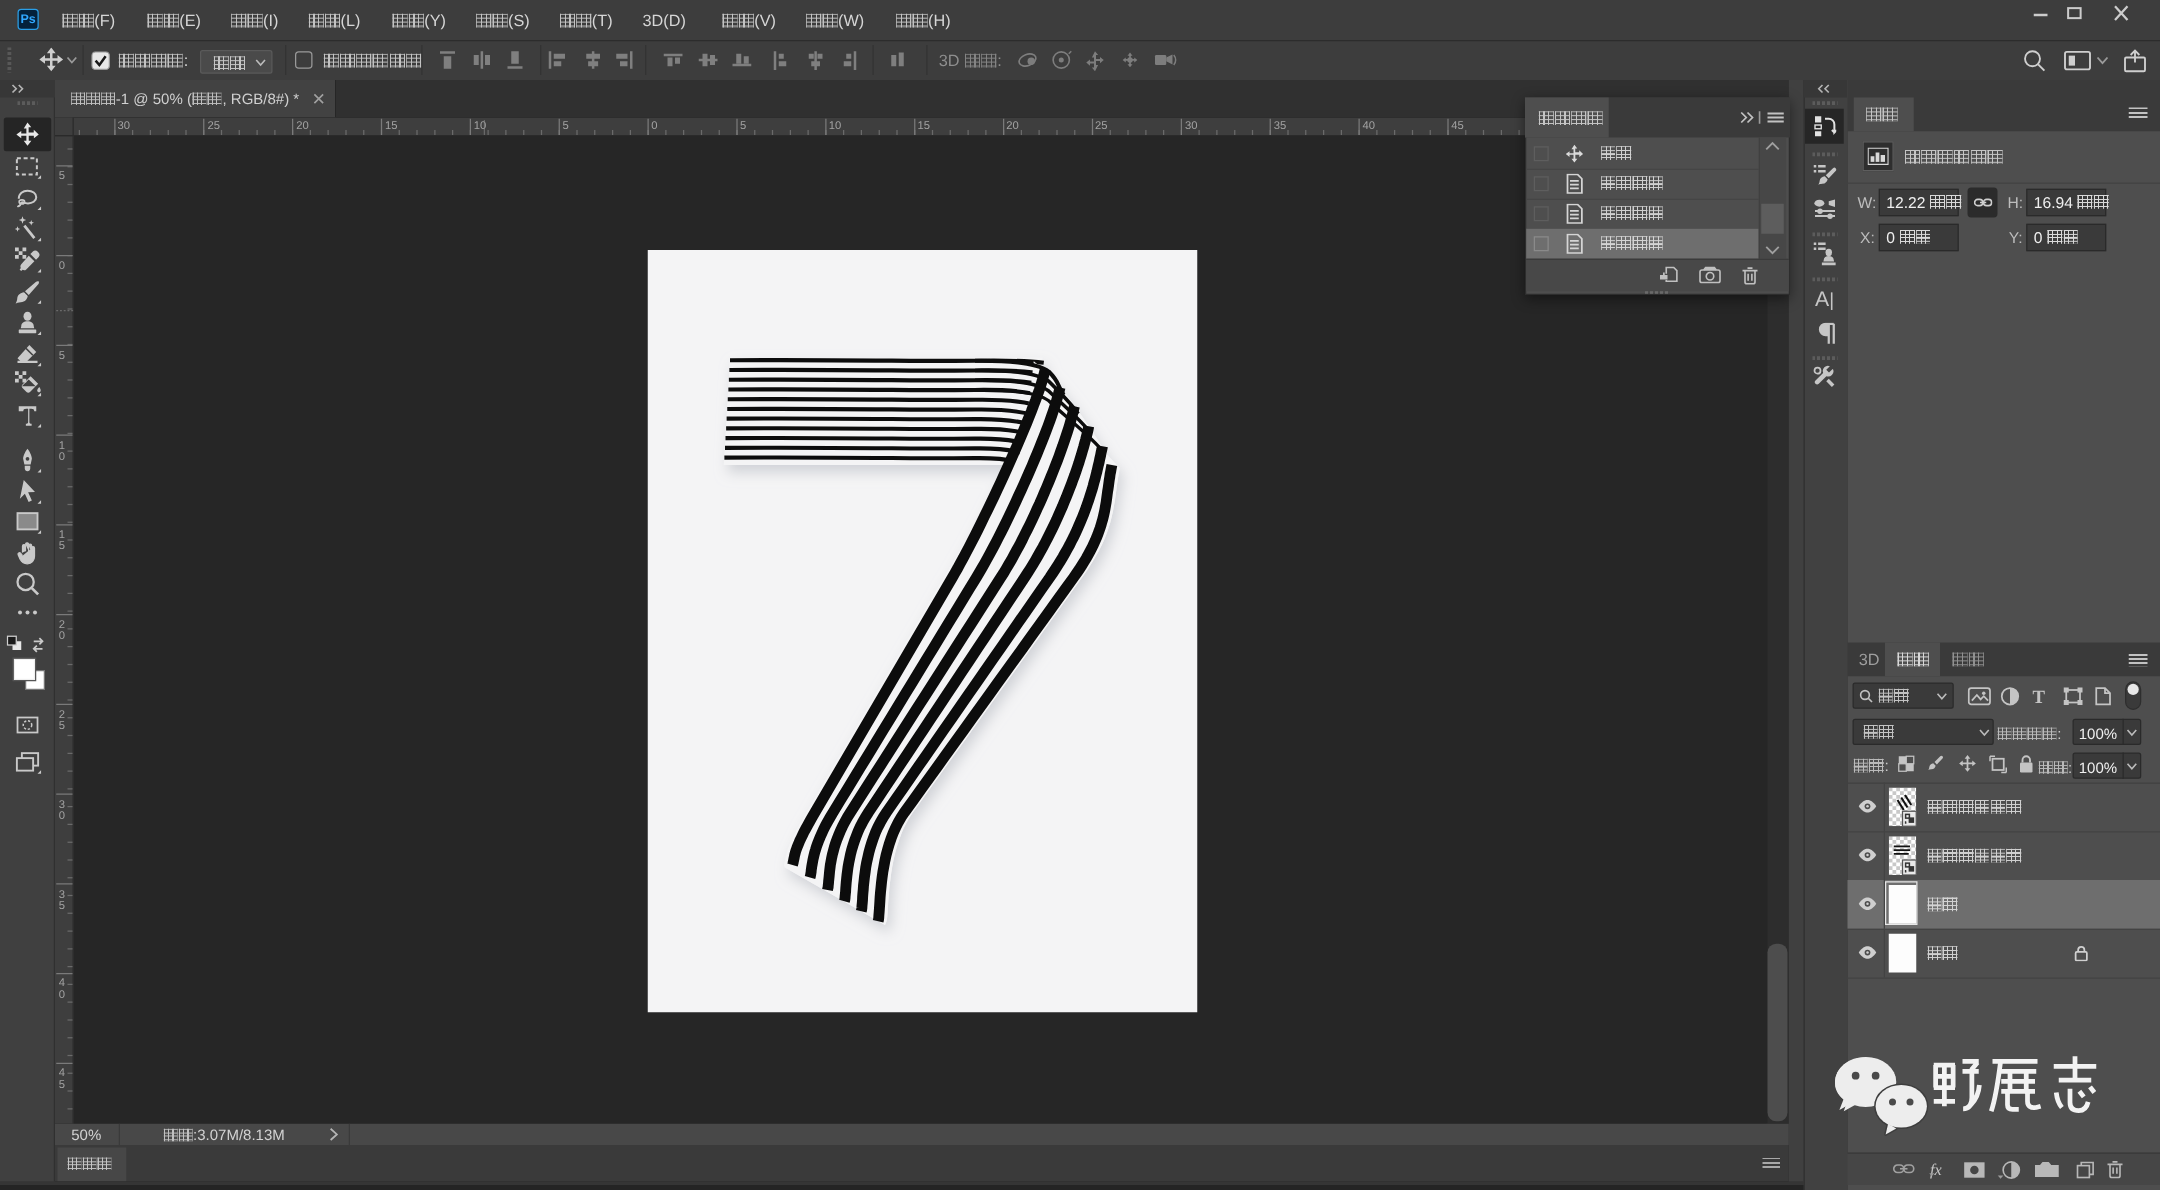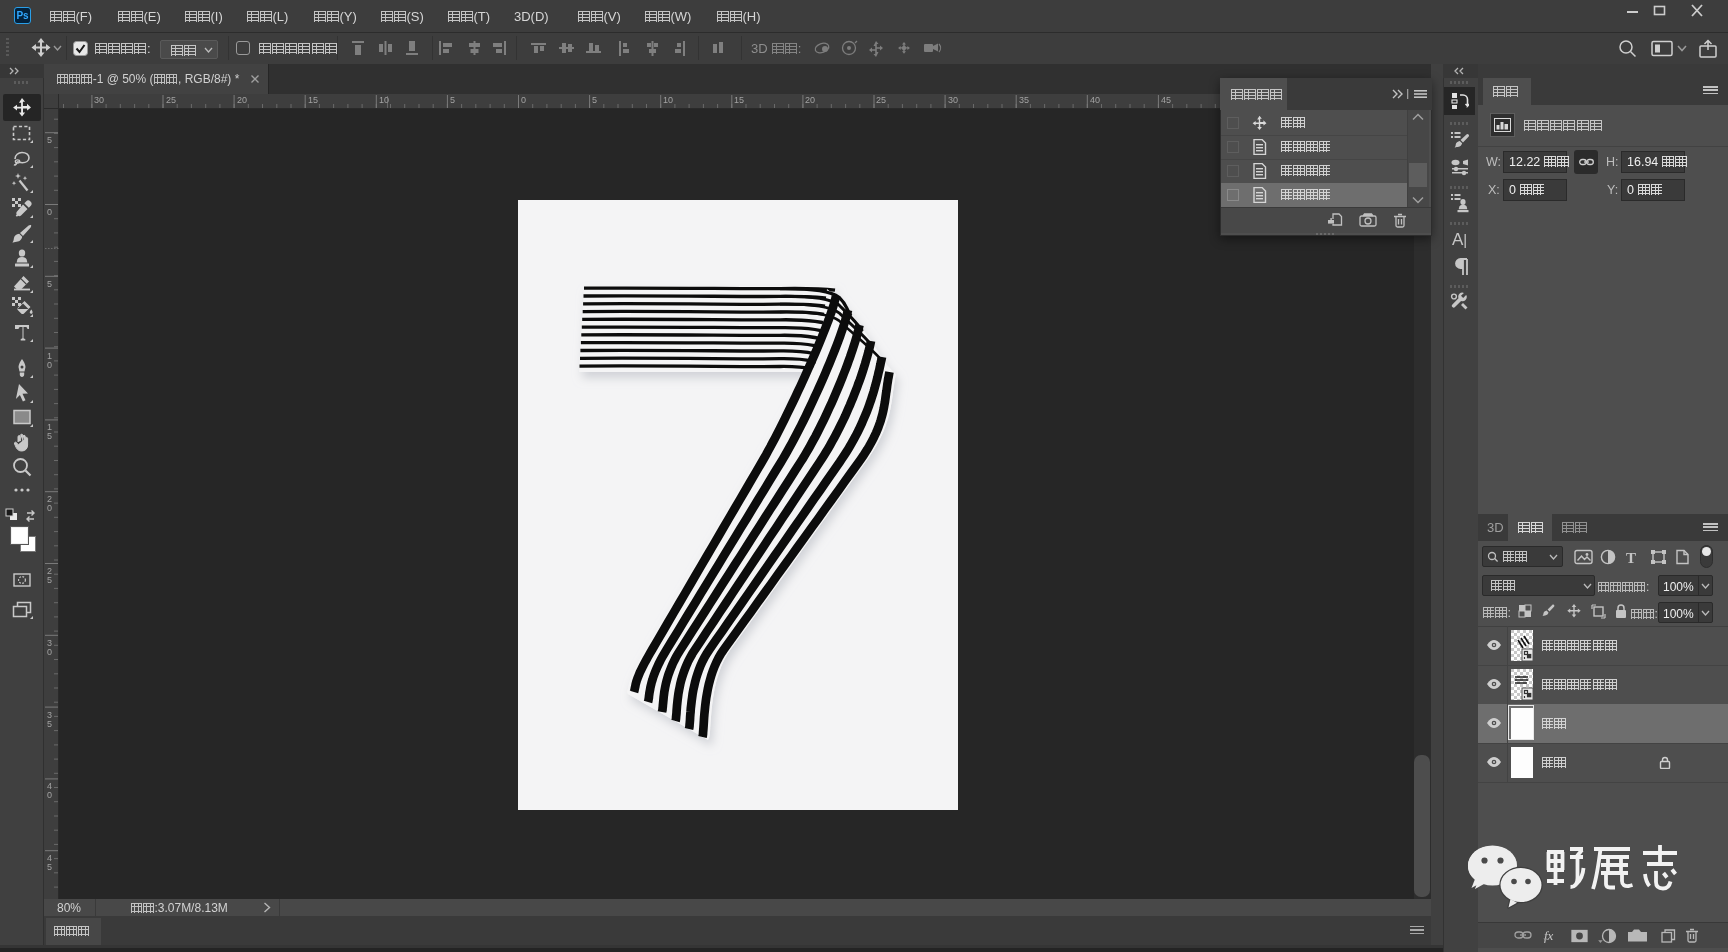--- a/index.html
+++ b/index.html
@@ -543,21 +543,21 @@
     <path d="M330.0,110.0 L329.4,112.6 L328.7,115.5 L327.8,118.5 L326.9,121.8 L325.8,125.3 L324.6,128.9 L323.3,132.7 L321.9,136.7 L320.4,140.8 L318.8,145.0 L317.1,149.4 L315.3,153.9 L313.5,158.4 L311.6,163.1 L309.6,167.8 L307.6,172.6 L305.5,177.4 L303.4,182.2 L301.2,187.1 L299.0,192.0 L296.7,196.9 L294.5,201.8 L292.2,206.7 L289.9,211.5 L287.6,216.3 L285.3,221.0 L283.0,225.6 L280.7,230.1 L278.4,234.6 L276.1,238.9 L273.8,243.2 L271.6,247.2 L269.4,251.2 L267.2,255.0 L265.1,258.6 L263.1,262.0 L257.3,271.4 L251.6,280.8 L245.9,290.2 L240.1,299.6 L234.4,309.0 L228.7,318.4 L222.9,327.8 L217.2,337.2 L211.5,346.6 L205.7,356.0 L200.0,365.4 L194.3,374.8 L188.5,384.2 L182.8,393.6 L177.1,403.0 L171.3,412.4 L165.6,421.8 L159.9,431.2 L154.1,440.6 L148.4,450.0 L146.2,453.7 L144.2,457.2 L142.4,460.5 L140.8,463.7 L139.4,466.8 L138.1,469.7 L137.0,472.4 L136.0,475.0 L135.1,477.5 L134.4,479.9 L133.7,482.1 L133.2,484.2 L132.7,486.3 L132.3,488.2 L132.0,489.9 L131.7,491.6 L131.4,493.2 L131.2,494.7 L131.0,496.1 L130.9,497.5 L130.7,498.7 L130.5,499.9 L130.3,501.0 L130.0,502.0" stroke="#0c0c0c" stroke-width="8.7" fill="none"></path>
     <path d="M341.5,125.0 L340.9,127.6 L340.3,130.3 L339.5,133.2 L338.7,136.3 L337.8,139.5 L336.8,142.8 L335.7,146.2 L334.5,149.8 L333.3,153.4 L332.0,157.2 L330.6,161.0 L329.2,165.0 L327.7,169.0 L326.1,173.0 L324.5,177.1 L322.8,181.3 L321.1,185.5 L319.3,189.8 L317.5,194.0 L315.7,198.3 L313.8,202.6 L311.8,206.8 L309.9,211.1 L307.9,215.4 L305.9,219.6 L303.8,223.8 L301.7,227.9 L299.7,232.0 L297.6,236.1 L295.4,240.0 L293.3,243.9 L291.2,247.8 L289.0,251.5 L286.9,255.1 L284.8,258.6 L282.6,262.0 L276.6,271.4 L270.6,280.8 L264.6,290.2 L258.6,299.6 L252.5,309.0 L246.5,318.4 L240.5,327.8 L234.5,337.2 L228.5,346.6 L222.5,356.0 L216.4,365.4 L210.4,374.8 L204.4,384.2 L198.4,393.6 L192.4,403.0 L186.4,412.4 L180.3,421.8 L174.3,431.2 L168.3,440.6 L162.3,450.0 L160.0,453.7 L157.9,457.4 L156.1,460.9 L154.4,464.5 L153.0,467.9 L151.7,471.2 L150.5,474.5 L149.5,477.6 L148.7,480.7 L147.9,483.7 L147.3,486.5 L146.8,489.2 L146.3,491.9 L146.0,494.4 L145.7,496.8 L145.5,499.0 L145.3,501.2 L145.1,503.2 L144.9,505.0 L144.8,506.7 L144.6,508.3 L144.5,509.7 L144.2,510.9 L144.0,512.0" stroke="#0c0c0c" stroke-width="8.7" fill="none"></path>
     <path d="M353.0,141.0 L352.5,143.5 L351.9,146.2 L351.2,148.9 L350.5,151.7 L349.7,154.6 L348.9,157.6 L348.0,160.6 L347.1,163.8 L346.1,166.9 L345.1,170.2 L344.0,173.5 L342.9,176.8 L341.7,180.2 L340.4,183.6 L339.2,187.1 L337.8,190.6 L336.4,194.2 L335.0,197.8 L333.5,201.3 L332.0,205.0 L330.4,208.6 L328.8,212.2 L327.2,215.9 L325.5,219.5 L323.7,223.2 L321.9,226.8 L320.1,230.4 L318.2,234.1 L316.3,237.7 L314.3,241.2 L312.3,244.8 L310.3,248.3 L308.2,251.8 L306.1,255.2 L303.9,258.6 L301.7,262.0 L295.5,271.4 L289.2,280.8 L283.0,290.2 L276.7,299.6 L270.5,309.0 L264.2,318.4 L258.0,327.8 L251.7,337.2 L245.5,346.6 L239.2,356.0 L233.0,365.4 L226.7,374.8 L220.5,384.2 L214.2,393.6 L208.0,403.0 L201.7,412.4 L195.5,421.8 L189.2,431.2 L183.0,440.6 L176.7,450.0 L174.3,453.8 L172.2,457.5 L170.2,461.3 L168.5,465.1 L167.0,468.9 L165.6,472.6 L164.4,476.3 L163.3,480.0 L162.4,483.5 L161.7,487.0 L161.0,490.4 L160.4,493.8 L160.0,496.9 L159.6,500.0 L159.3,502.9 L159.0,505.7 L158.8,508.3 L158.6,510.8 L158.5,513.0 L158.3,515.0 L158.1,516.9 L158.0,518.5 L157.8,519.9 L157.5,521.0" stroke="#0c0c0c" stroke-width="8.7" fill="none"></path>
     <path d="M364.0,157.0 L363.5,159.5 L362.9,162.0 L362.4,164.6 L361.8,167.2 L361.3,169.8 L360.6,172.4 L360.0,175.1 L359.4,177.7 L358.7,180.4 L358.0,183.2 L357.2,185.9 L356.5,188.7 L355.7,191.5 L354.8,194.3 L353.9,197.1 L353.0,200.0 L352.0,202.8 L351.0,205.8 L349.9,208.7 L348.8,211.6 L347.6,214.6 L346.3,217.6 L345.0,220.6 L343.7,223.7 L342.3,226.7 L340.8,229.8 L339.2,232.9 L337.6,236.1 L335.9,239.2 L334.1,242.4 L332.3,245.6 L330.3,248.9 L328.3,252.1 L326.2,255.4 L324.0,258.7 L321.8,262.0 L315.2,271.4 L308.7,280.8 L302.2,290.2 L295.6,299.6 L289.1,309.0 L282.6,318.4 L276.0,327.8 L269.5,337.2 L263.0,346.6 L256.4,356.0 L249.9,365.4 L243.4,374.8 L236.8,384.2 L230.3,393.6 L223.8,403.0 L217.2,412.4 L210.7,421.8 L204.2,431.2 L197.6,440.6 L191.1,450.0 L188.6,453.8 L186.4,457.7 L184.3,461.7 L182.5,465.7 L180.9,469.8 L179.5,473.9 L178.2,478.0 L177.1,482.0 L176.2,486.1 L175.3,490.0 L174.6,493.9 L174.1,497.8 L173.6,501.4 L173.2,505.0 L172.8,508.4 L172.6,511.6 L172.3,514.7 L172.1,517.5 L172.0,520.1 L171.8,522.5 L171.6,524.5 L171.5,526.3 L171.3,527.8 L171.0,529.0" stroke="#0c0c0c" stroke-width="8.7" fill="none"></path>
     <path d="M371.5,172.0 L371.0,174.5 L370.6,176.9 L370.1,179.3 L369.8,181.7 L369.4,184.0 L369.1,186.3 L368.8,188.6 L368.5,190.8 L368.1,193.1 L367.8,195.3 L367.5,197.6 L367.2,199.8 L366.9,202.0 L366.5,204.2 L366.1,206.5 L365.7,208.7 L365.2,211.0 L364.7,213.2 L364.1,215.6 L363.4,217.9 L362.8,220.2 L362.0,222.6 L361.1,225.1 L360.2,227.6 L359.2,230.1 L358.1,232.7 L356.9,235.3 L355.6,238.0 L354.2,240.7 L352.7,243.5 L351.1,246.4 L349.3,249.4 L347.4,252.4 L345.4,255.5 L343.2,258.7 L340.9,262.0 L334.1,271.4 L327.3,280.8 L320.6,290.2 L313.8,299.6 L307.0,309.0 L300.3,318.4 L293.5,327.8 L286.7,337.2 L279.9,346.6 L273.2,356.0 L266.4,365.4 L259.6,374.8 L252.9,384.2 L246.1,393.6 L239.3,403.0 L232.6,412.4 L225.8,421.8 L219.0,431.2 L212.3,440.6 L205.5,450.0 L202.9,453.8 L200.6,457.9 L198.5,462.0 L196.6,466.3 L194.9,470.7 L193.4,475.1 L192.1,479.6 L190.9,484.1 L189.9,488.6 L189.1,493.1 L188.3,497.4 L187.7,501.8 L187.2,505.9 L186.8,510.0 L186.4,513.9 L186.1,517.6 L185.9,521.0 L185.7,524.2 L185.5,527.2 L185.3,529.9 L185.1,532.2 L185.0,534.2 L184.8,535.8 L184.5,537.0" stroke="#0c0c0c" stroke-width="8.7" fill="none"></path>
   </svg>
 <div class="ab" style="left:1413px;top:94px;width:18px;height:805px;background:#2d2d2d;border-left:1px solid #262626"></div>
 <div class="ab" style="left:1414px;top:755px;width:16px;height:142px;background:#4d4d4d;border-radius:7px"></div>
 <div class="ab" style="left:1431px;top:64px;width:12px;height:888px;background:#404040"></div>
 <div class="ab" style="left:44px;top:899px;width:1387px;height:17px;background:#484848"></div>
-<div class="ab tx" style="left:57px;top:901px;font-size:12px;color:#d2d2d2">80%</div>
+<div class="ab tx" style="left:57px;top:901px;font-size:12px;color:#d2d2d2">50%</div>
 <div class="ab" style="left:95px;top:899px;width:1px;height:17px;background:#3a3a3a"></div>
 <div class="ab tx" style="left:130px;top:901px;font-size:12px;color:#d2d2d2"><i class="g"></i><i class="g"></i>:3.07M/8.13M</div>
 <svg class="ab" style="left:263px;top:902px" width="8" height="11">
     <path d="M1.5 1 l5 4.5 -5 4.5" stroke="#b5b5b5" stroke-width="1.4" fill="none"></path>
   </svg>
 <div class="ab" style="left:279px;top:899px;width:1px;height:17px;background:#3a3a3a"></div>
 <div class="ab" style="left:44px;top:916px;width:1387px;height:29px;background:#3a3a3a"></div>
 <div class="ab" style="left:46px;top:918px;width:55px;height:27px;background:#474747"></div>
 <div class="ab tx" style="left:53px;top:924px;font-size:12px"><i class="g"></i><i class="g"></i><i class="g"></i></div>
 <div class="ab" style="left:1410px;top:926px;width:14px;height:9px;background:repeating-linear-gradient(to bottom,#a8a8a8 0 1.5px,transparent 1.5px 3.5px)"></div>

